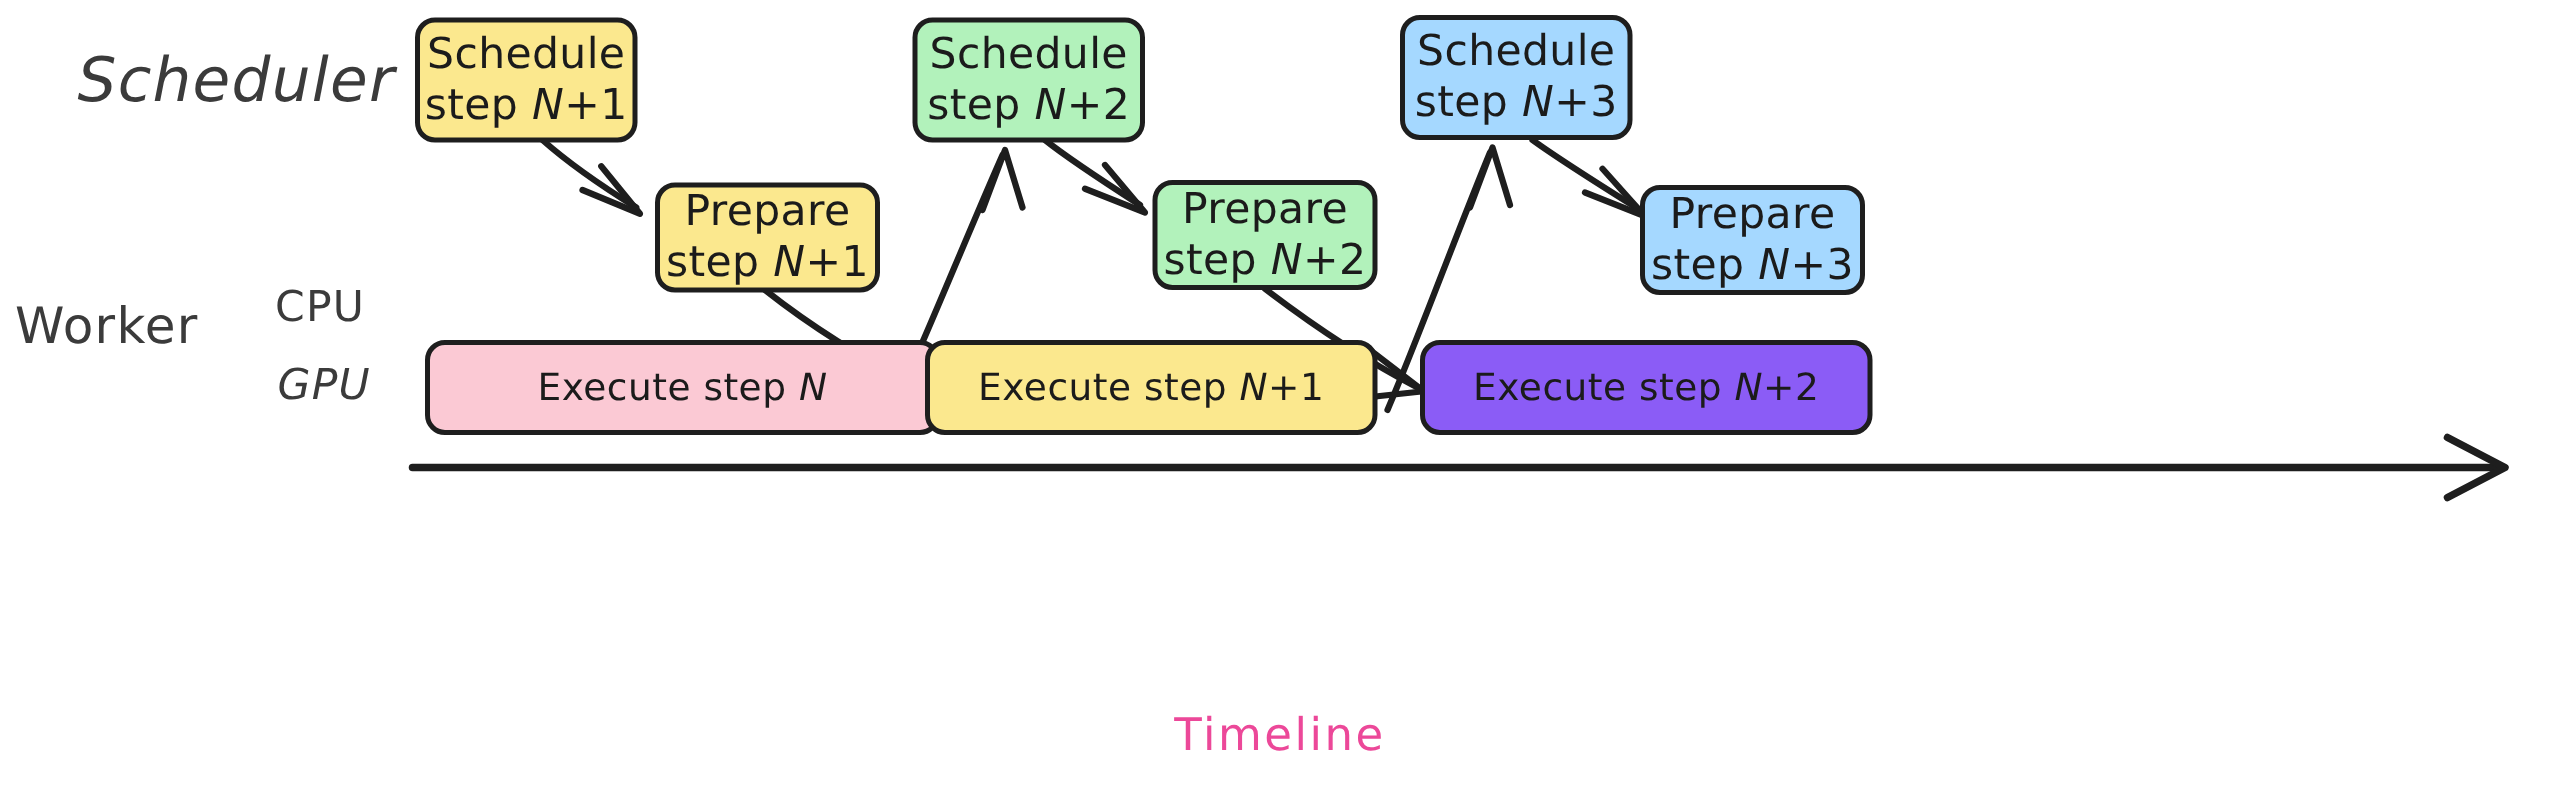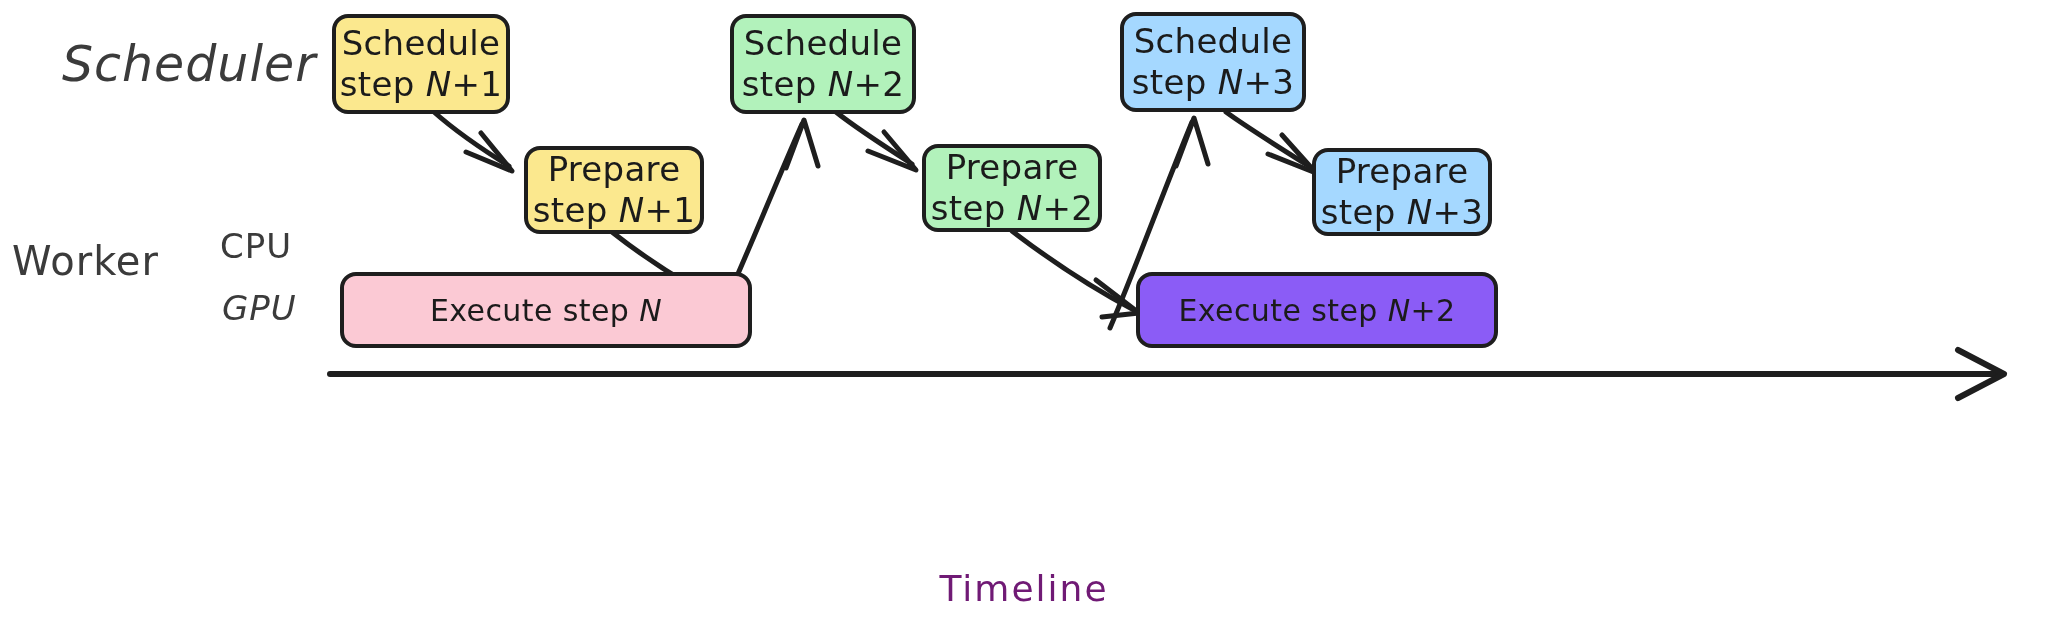--- a/index.html
+++ b/index.html
@@ -56,21 +56,21 @@
     font-size:30px;
     letter-spacing:0.4px;
     font-family:"DejaVu Sans", sans-serif;
   }
 
   .timeline-caption{
     position:absolute;
     left:0;right:0;
     top:568px;
     text-align:center;
-    color:#701a75;
+    color:#ec4899;
     font-size:36px;
     letter-spacing:2px;
     font-family:"DejaVu Sans", sans-serif;
   }
 </style>
 </head>
 <body>
 
 <div id="root">
 
@@ -169,20 +169,25 @@
       <span>step </span><em>N</em><span>+3</span>
     </span>
   </div>
 
   <div class="bar" style="left:340px;top:272px;width:412px;height:76px;background:#FBC9D4;">
     <span>
       <span>Execute step </span><em>N</em><span></span>
     </span>
   </div>
 
+  <div class="bar" style="left:740px;top:272px;width:362px;height:76px;background:#FBE88E;">
+    <span>
+      <span>Execute step </span><em>N</em><span>+1</span>
+    </span>
+  </div>
 
   <div class="bar" style="left:1136px;top:272px;width:362px;height:76px;background:#8b5cf6;">
     <span>
       <span>Execute step </span><em>N</em><span>+2</span>
     </span>
   </div>
 
   <div class="timeline-caption">Timeline</div>
 
 </div>

